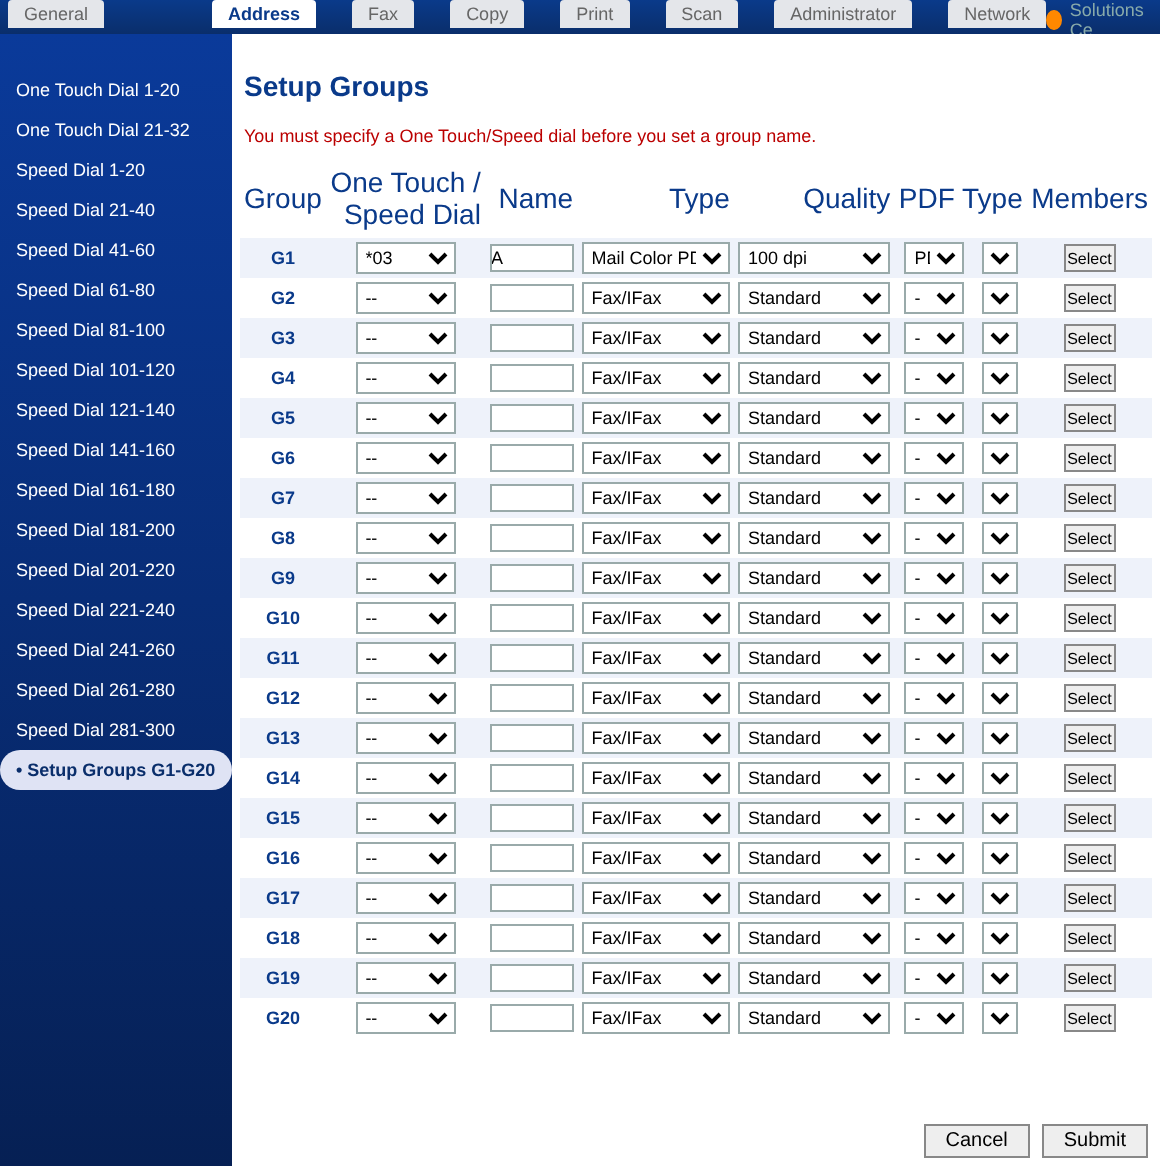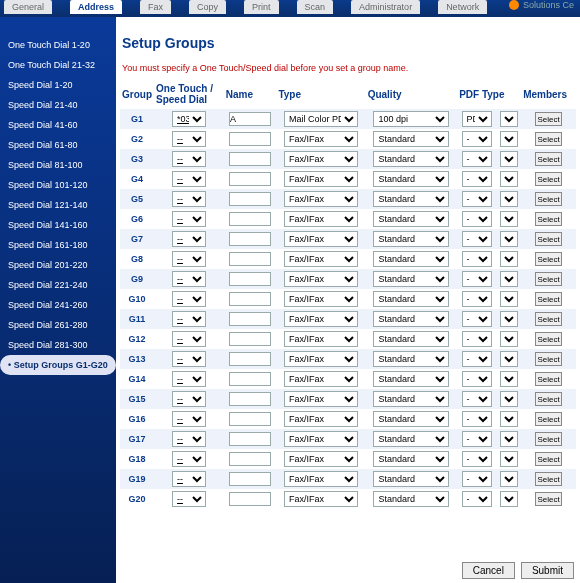--- a/index.html
+++ b/index.html
@@ -1,38 +1,38 @@
 <!DOCTYPE html>
 <html><head>
 <meta charset="utf-8">
 <style>
 * { box-sizing: border-box; margin: 0; padding: 0; }
 body { font-family: Arial, sans-serif; font-size: 10px; width: 580px; height: 583px; overflow: hidden; background: #0a2e6b; }
 .topbar { background: linear-gradient(#0a3a8a,#0a2e6b); height: 17px; display: flex; align-items: flex-start; }
 .tabs { display: flex; gap: 18px; padding-left: 4px; }
 .tab { background: #e4e6ea; color: #666; padding: 2px 8px; font-size: 9px; border-top-left-radius: 2px; border-top-right-radius: 2px; cursor: pointer; }
-.tab.active { background: #fff; color: #0a3a8a; font-weight: bold; }
+.tab.active { background: #fff; color: #0a3a8a; font-weight: bold; margin-left: 36px; }
 .logo-area { margin-left: auto; color: #8aa; font-size: 9px; padding-right: 6px; display: flex; align-items: center; gap: 4px; }
 .logo-dot { width: 10px; height: 10px; border-radius: 50%; background: #f80; display: inline-block; }
 .container { display: flex; height: calc(100% - 17px); }
 .sidebar { width: 116px; background: linear-gradient(#0a3a9a,#062054); padding-top: 18px; }
 .sidebar-item { color: #fff; font-size: 9px; padding: 5px 8px; cursor: pointer; }
 .sidebar-item.active { background: #dfe3f4; color: #0a2e6b; font-weight: bold; position: relative; border-radius: 10px; }
 .sidebar-item.active::before { content: "• "; }
 .main { flex: 1; background: #fff; position: relative; overflow: hidden; }
 .page-title { color: #0a3a8a; font-size: 14px; font-weight: bold; padding: 18px 0 4px 6px; }
 .hint { color: #b00; font-size: 9px; padding: 8px 0 6px 6px; }
 .table-wrap { padding: 0 4px; }
 table { border-collapse: collapse; width: 100%; }
-th { color: #0a3a8a; font-size: 10px; font-weight: bold; padding: 4px 2px; text-align: left; }
+th { color: #0a3a8a; font-size: 14px; font-weight: normal; padding: 4px 2px; text-align: right; }
 td { padding: 2px 2px; text-align: center; }
 tr.even td { background: #eef2fa; }
 .grp { color: #0a3a8a; font-size: 9px; font-weight: bold; width: 24px; }
 select.sel { font-size: 9px; height: 16px; border: 1px solid #9aa; background: #fff; }
-.sel-ot { width: 34px; text-decoration: underline; }
+.sel-ot { width: 50px; }
 .sel-type { width: 74px; }
 .sel-qual { width: 76px; }
 .sel-pdft { width: 30px; }
 .sel-pdf2 { width: 18px; }
 input.name { width: 42px; height: 14px; font-size: 9px; border: 1px solid #9aa; }
 .selbtn { font-size: 8px; padding: 0 1px; height: 14px; border: 1px solid #888; background: #eee; cursor: pointer; }
 .footer { position: absolute; right: 6px; bottom: 4px; display: flex; gap: 6px; }
 .footer button { font-size: 10px; padding: 2px 10px; border: 1px solid #888; background: #eee; cursor: pointer; }
 </style>
 </head>
@@ -61,20 +61,21 @@
       <div class="sidebar-item">One Touch Dial 21-32</div>
       <div class="sidebar-item">Speed Dial 1-20</div>
       <div class="sidebar-item">Speed Dial 21-40</div>
       <div class="sidebar-item">Speed Dial 41-60</div>
       <div class="sidebar-item">Speed Dial 61-80</div>
       <div class="sidebar-item">Speed Dial 81-100</div>
       <div class="sidebar-item">Speed Dial 101-120</div>
       <div class="sidebar-item">Speed Dial 121-140</div>
       <div class="sidebar-item">Speed Dial 141-160</div>
       <div class="sidebar-item">Speed Dial 161-180</div>
+      <div class="sidebar-item">Speed Dial 181-200</div>
       <div class="sidebar-item">Speed Dial 201-220</div>
       <div class="sidebar-item">Speed Dial 221-240</div>
       <div class="sidebar-item">Speed Dial 241-260</div>
       <div class="sidebar-item">Speed Dial 261-280</div>
       <div class="sidebar-item">Speed Dial 281-300</div>
       <div class="sidebar-item active">Setup Groups G1-G20</div>
     </div>
 
   <div class="main">
     <div class="page-title">Setup Groups</div>

